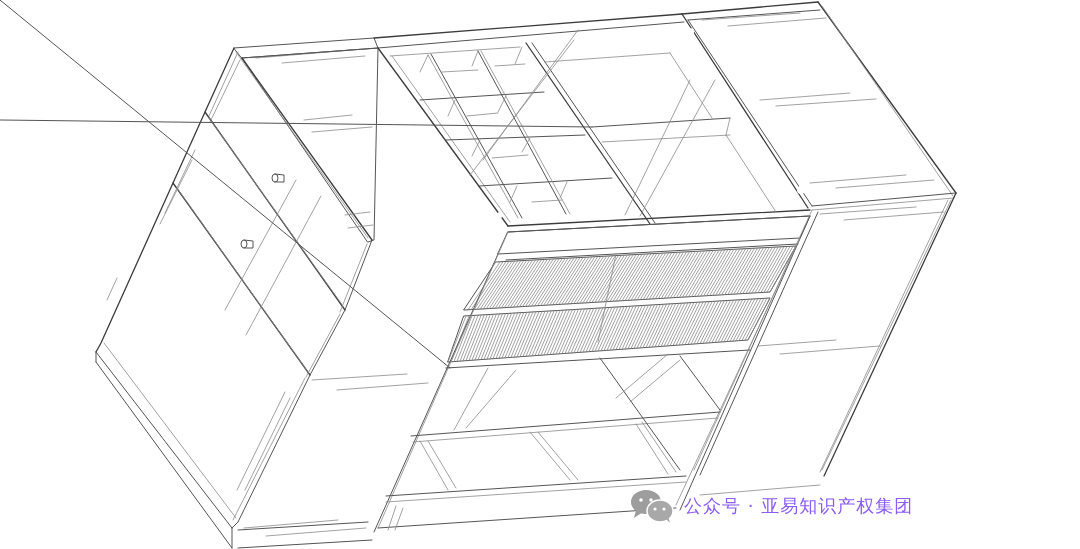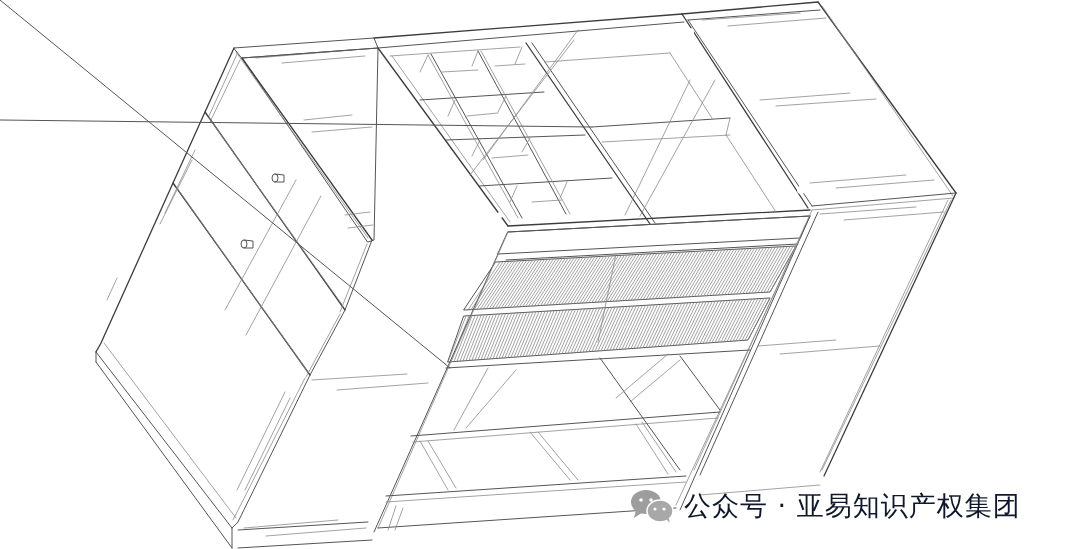--- a/index.html
+++ b/index.html
@@ -4,21 +4,21 @@
 <style>
   html, body { margin: 0; padding: 0; background: #ffffff; }
   body { width: 1080px; height: 549px; overflow: hidden; position: relative; font-family: "DejaVu Sans", sans-serif; }
   #drawing { position: absolute; left: 0; top: 0; width: 1080px; height: 549px; }
   #drawing line, #drawing polyline, #drawing polygon, #drawing path { fill: none; stroke: #555; stroke-width: 1; stroke-linecap: round; stroke-linejoin: round; }
   #drawing .thin { stroke: #8a8a8a; stroke-width: 0.8; }
   #drawing .dark { stroke: #3c3c3c; stroke-width: 1.3; }
   #drawing .fill-white { fill: #fff; }
   .watermark { position: absolute; left: 630px; top: 486px; height: 40px; display: flex; align-items: center; gap: 10px; }
   .wm-icon { width: 44px; height: 36px; position: relative; }
-  .wm-text { font-size: 27px; color: #0f172a; letter-spacing: 1px; font-family: "DejaVu Sans", sans-serif; white-space: nowrap; }
+  .wm-text { font-size: 18px; color: #8b5cf6; letter-spacing: 1px; font-family: "DejaVu Sans", sans-serif; white-space: nowrap; }
 </style>
 </head>
 <body>
 
 <svg id="drawing" viewBox="0 0 1080 549" xmlns="http://www.w3.org/2000/svg">
 
   <g>
 
     <polygon points="234,48 374,38 378,48 242,58"></polygon>
     <line x1="256" y1="58" x2="352" y2="50" class="thin"></line>

